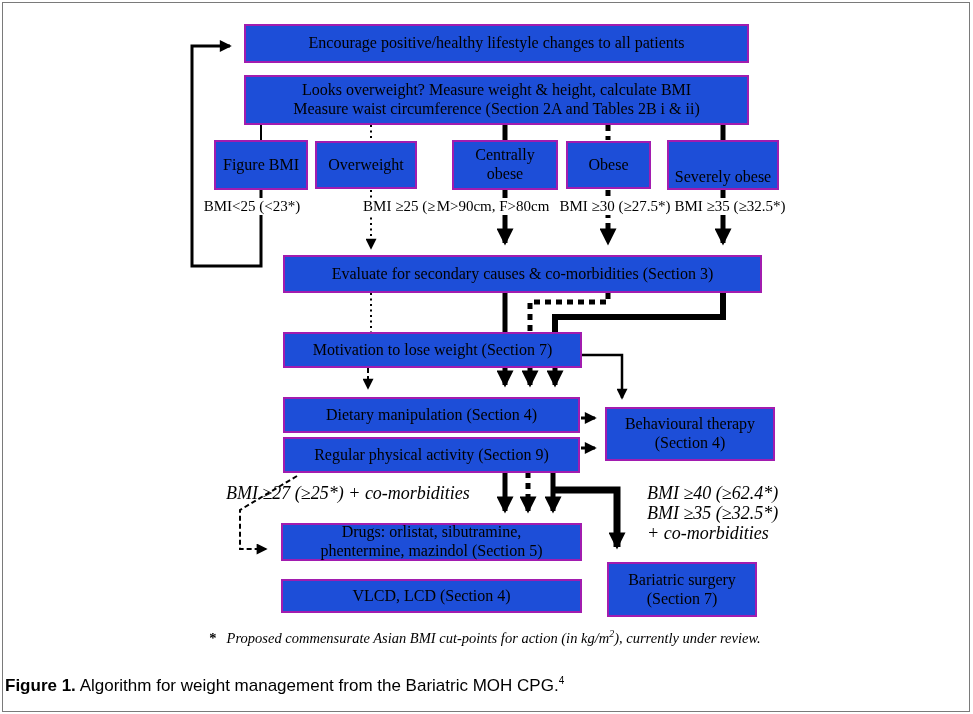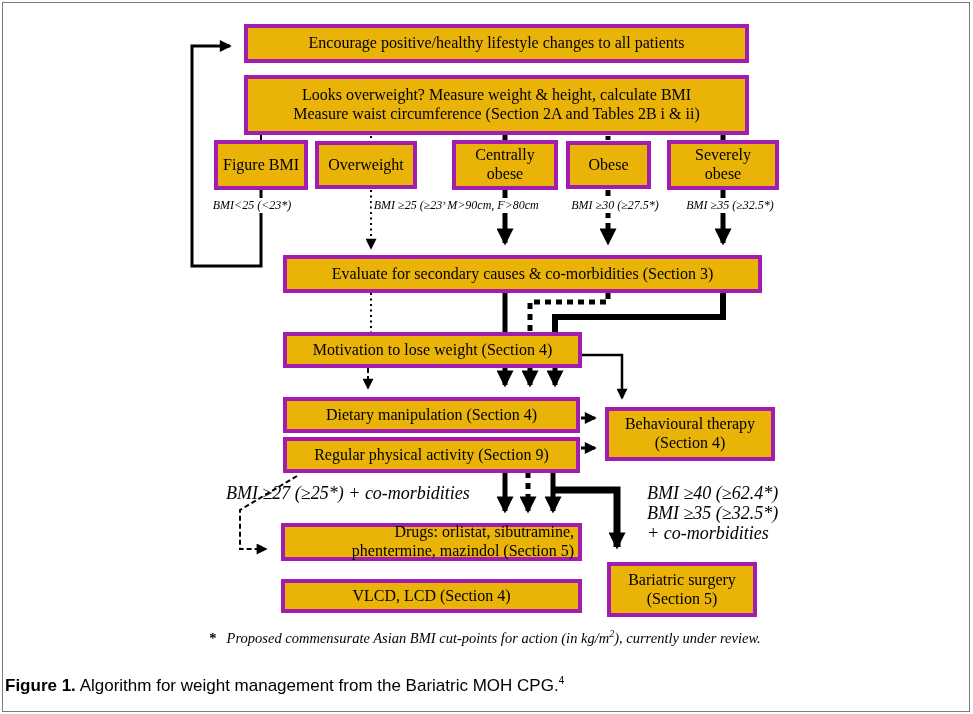--- a/index.html
+++ b/index.html
@@ -7,27 +7,27 @@
     position:relative;width:973px;height:714px;background:#ffffff;
     font-family:"Liberation Serif","DejaVu Serif",serif;color:#000;
     overflow:hidden;
   }
   #outer-border{
     position:absolute;left:2px;top:2px;width:966px;height:708px;
     border:1px solid #7a7a7a;z-index:0;
   }
   #wires{position:absolute;left:0;top:0;z-index:1;}
   .box{
-    position:absolute;z-index:2;background:#eab308;border:4px solid #a21caf;
+    position:absolute;z-index:2;background:#1d4ed8;border:2px solid #a21caf;
     display:flex;align-items:center;justify-content:center;text-align:center;
     font-size:16px;line-height:1.18;box-sizing:border-box;padding:1px 4px;
   }
   .crit{
     position:absolute;z-index:2;transform:translateX(-50%);
-    font-style:italic;font-size:12px;white-space:nowrap;background:#fff;
+    font-size:15px;white-space:nowrap;background:#fff;
     padding:0 2px;
   }
   .sidecrit{
     position:absolute;z-index:2;font-style:italic;font-size:18px;white-space:nowrap;
   }
   #footnote{
     position:absolute;left:185px;top:628px;width:600px;z-index:2;
     text-align:center;font-size:14.5px;
   }
   #footnote .fstar{font-style:normal;font-weight:bold;padding-right:10px;}
@@ -92,78 +92,78 @@
 
     <path d="M553,490 L617,490 L617,547" fill="none" stroke="#000" stroke-width="7" marker-end="url(#ab)"></path>
 
     <path d="M297,476 L240,510 L240,549 L266,549" fill="none" stroke="#000" stroke-width="2" stroke-dasharray="5,3" marker-end="url(#as)"></path>
   </svg>
 
   <div class="box" style="left:244px;top:24px;width:505px;height:39px;">
     <span>Encourage positive/healthy lifestyle changes to all patients</span>
   </div>
 
-  <div class="box" style="left:244px;top:75px;width:505px;height:60px;flex-direction:column;">
+  <div class="box" style="left:244px;top:75px;width:505px;height:50px;flex-direction:column;">
     <span>Looks overweight?  Measure weight &amp; height, calculate BMI</span>
     <span>Measure waist circumference (Section 2A and Tables 2B i &amp; ii)</span>
   </div>
 
   <div class="box" style="left:214px;top:140px;width:94px;height:50px;">
     <span>Figure BMI</span>
   </div>
   <div class="box" style="left:315px;top:141px;width:102px;height:48px;text-align:center;">
     <span>Overweight</span>
   </div>
   <div class="box" style="left:452px;top:140px;width:106px;height:50px;">
     <span>Centrally obese</span>
   </div>
   <div class="box" style="left:566px;top:141px;width:85px;height:48px;">
     <span>Obese</span>
   </div>
-  <div class="box" style="left:667px;top:140px;width:112px;height:50px;">
+  <div class="box" style="left:667px;top:140px;width:112px;height:50px;align-items:flex-end;">
     <span>Severely obese</span>
   </div>
 
   <div class="crit" style="left:252px;top:198px;">BMI&lt;25 (&lt;23*)</div>
   <div class="crit" style="left:369px;top:198px;margin-left:44px;">BMI ≥25 (≥23*)</div>
   <div class="crit" style="left:493px;top:198px;">M&gt;90cm, F&gt;80cm</div>
   <div class="crit" style="left:615px;top:198px;">BMI ≥30 (≥27.5*)</div>
   <div class="crit" style="left:730px;top:198px;">BMI ≥35 (≥32.5*)</div>
 
   <div class="box" style="left:283px;top:255px;width:479px;height:38px;">
     <span>Evaluate for secondary causes &amp; co-morbidities (Section 3)</span>
   </div>
 
   <div class="box" style="left:283px;top:332px;width:299px;height:36px;">
-    <span>Motivation to lose weight (Section 4)</span>
+    <span>Motivation to lose weight (Section 7)</span>
   </div>
 
   <div class="box" style="left:283px;top:397px;width:297px;height:36px;">
     <span>Dietary manipulation (Section 4)</span>
   </div>
 
   <div class="box" style="left:283px;top:437px;width:297px;height:36px;">
     <span>Regular physical activity (Section 9)</span>
   </div>
 
   <div class="box" style="left:605px;top:407px;width:170px;height:54px;">
     <span>Behavioural therapy (Section 4)</span>
   </div>
 
-  <div class="box" style="left:281px;top:523px;width:301px;height:38px;flex-direction:column;align-items:flex-end;">
+  <div class="box" style="left:281px;top:523px;width:301px;height:38px;flex-direction:column;">
     <span>Drugs: orlistat, sibutramine,</span>
     <span>phentermine, mazindol (Section 5)</span>
   </div>
 
   <div class="box" style="left:281px;top:579px;width:301px;height:34px;">
     <span>VLCD, LCD (Section 4)</span>
   </div>
 
   <div class="box" style="left:607px;top:562px;width:150px;height:55px;">
-    <span>Bariatric surgery (Section 5)</span>
+    <span>Bariatric surgery (Section 7)</span>
   </div>
 
   <div class="sidecrit" style="left:226px;top:483px;">BMI ≥27 (≥25*) + co-morbidities</div>
   <div class="sidecrit" style="left:647px;top:483px;">BMI ≥40 (≥62.4*)</div>
   <div class="sidecrit" style="left:647px;top:503px;">BMI ≥35 (≥32.5*)</div>
   <div class="sidecrit" style="left:647px;top:523px;">+ co-morbidities</div>
 
   <div id="footnote">
     <span class="fstar">*</span><span class="ftext">Proposed commensurate Asian BMI cut-points for action (in kg/m</span><sup class="ftext">2</sup><span class="ftext">), currently under review.</span>
   </div>

